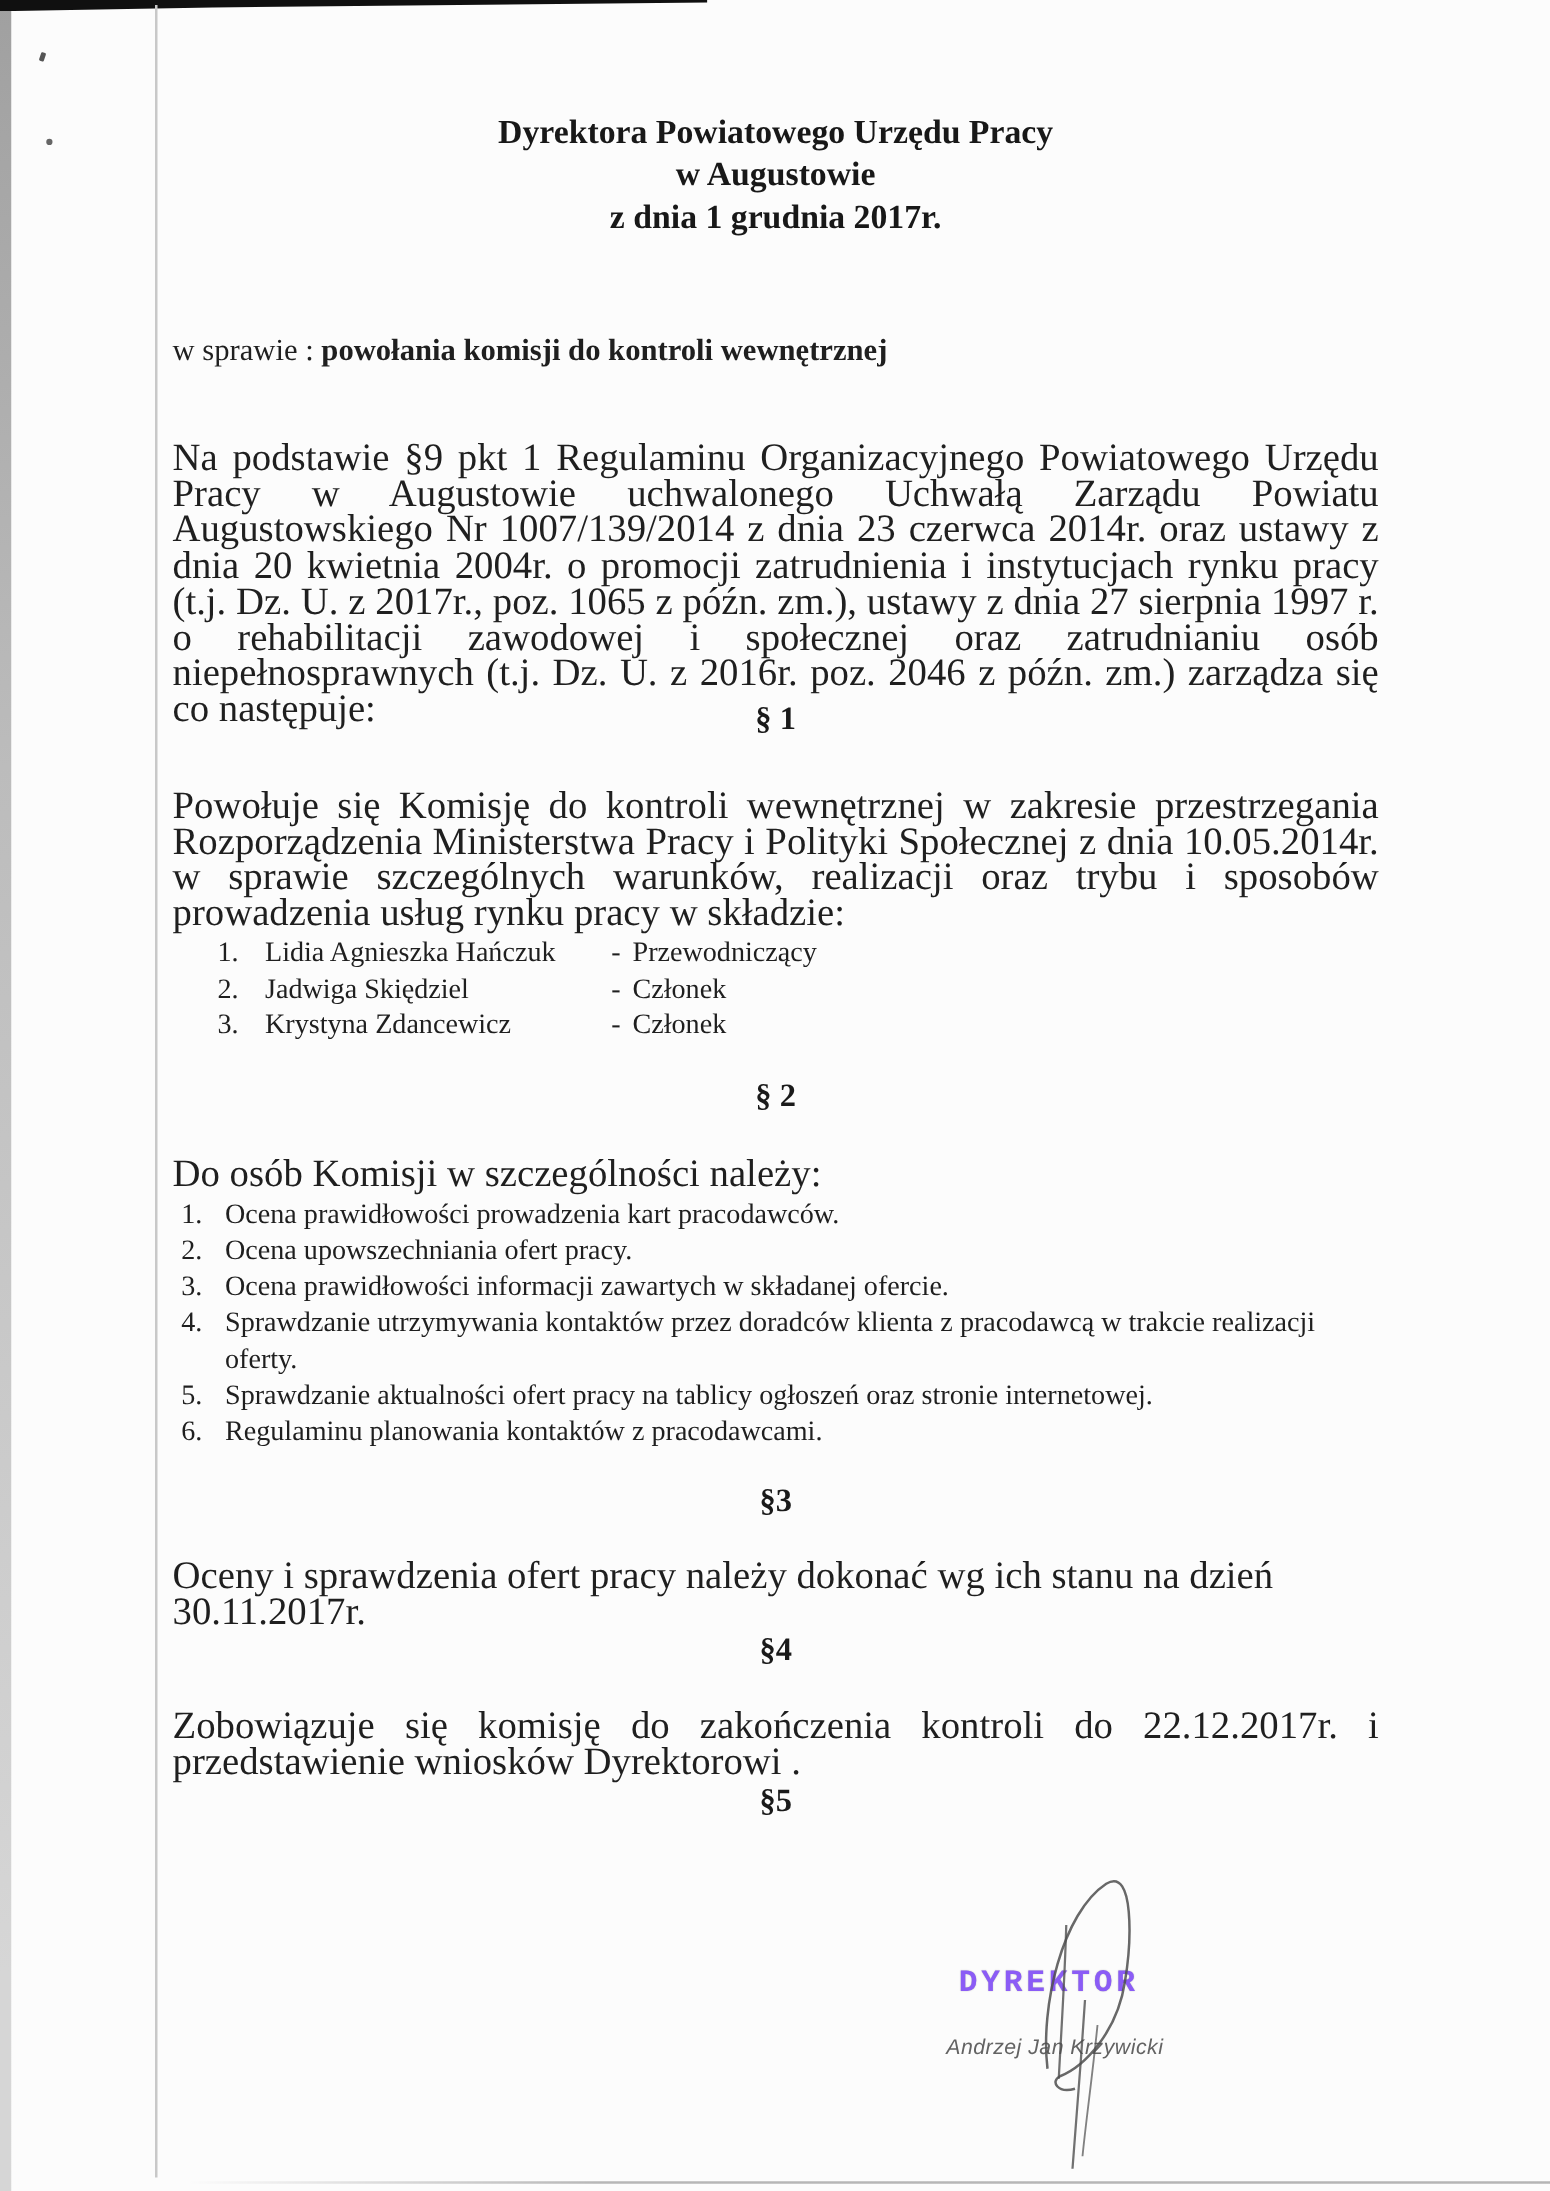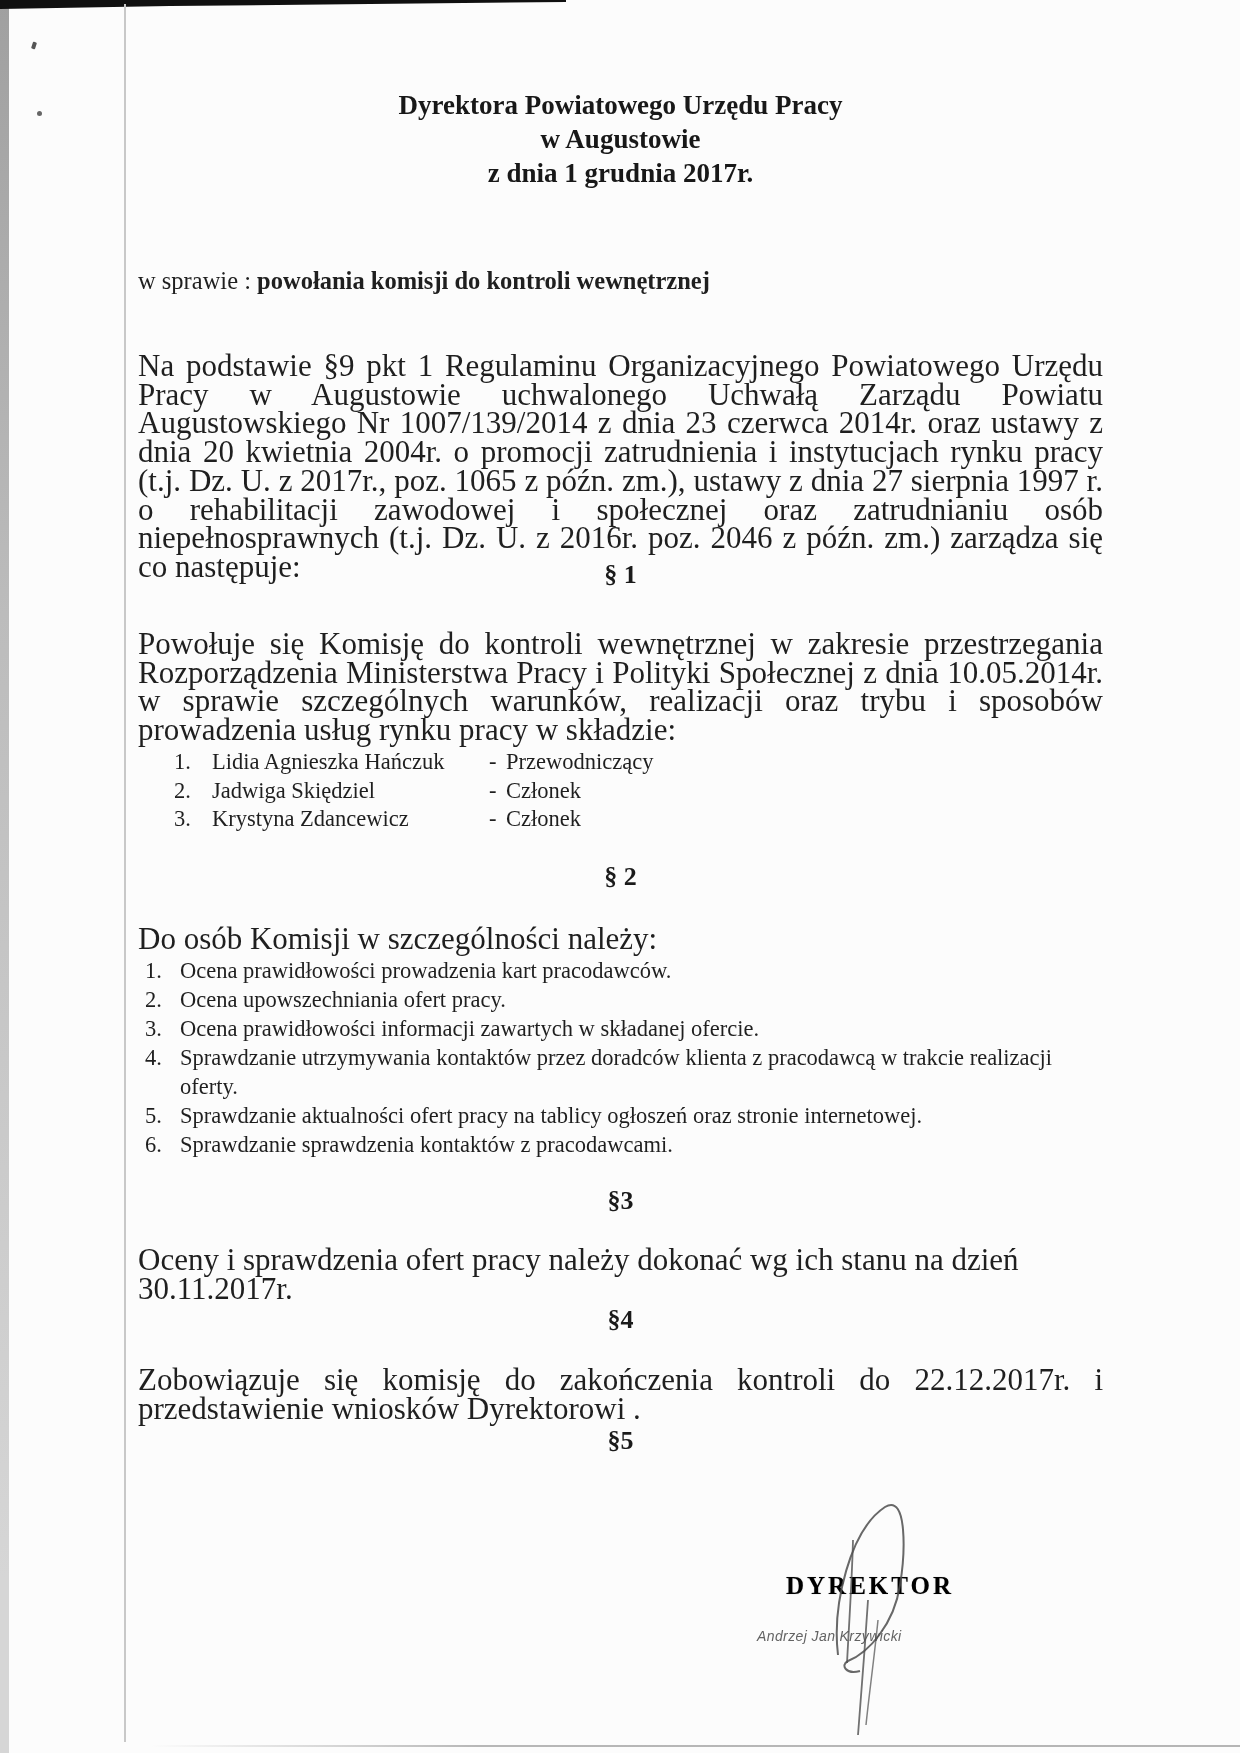--- a/index.html
+++ b/index.html
@@ -56,27 +56,27 @@
   .tasks { top:956px; }
   .task { display:flex; font-size:22.5px; line-height:29px; }
   .t-no { width:35px; margin-left:7px; flex:none; }
   .t-text { flex:1; }
 
   .s3-body { top:1246px; }
   .s4-body { top:1366px; }
   .s5-body { top:1486px; }
 
   
-  .stamp { position:absolute; left:786px; top:1572px;
-    font-family:Liberation Serif, serif; font-weight:bold;
-    font-size:25px; letter-spacing:3px; color:#000000;
+  .stamp { position:absolute; left:767px; top:1572px;
+    font-family:Liberation Mono, monospace; font-weight:bold;
+    font-size:25px; letter-spacing:3px; color:#8b5cf6;
     text-shadow:0 0 1px rgba(80,80,80,.45); }
   .sig-name { position:absolute; left:757px; top:1628px;
     font-family:"Liberation Sans", sans-serif; font-style:italic;
-    font-size:14px; letter-spacing:.4px; color:#636363; }
+    font-size:17px; letter-spacing:.4px; color:#636363; }
   .sig-svg { position:absolute; left:790px; top:1485px; }
 </style>
 </head>
 <body>
 
 <div class="page">
 
   <div class="edge-strip"></div>
   <div class="top-scan-bar"></div>
   <div class="fold-line"></div>
@@ -139,21 +139,21 @@
     <div class="task">
       <span class="t-no">4.</span>
       <span class="t-text">Sprawdzanie utrzymywania kontaktów przez doradców klienta z pracodawcą w trakcie realizacji oferty.</span>
     </div>
     <div class="task">
       <span class="t-no">5.</span>
       <span class="t-text">Sprawdzanie aktualności ofert pracy na tablicy ogłoszeń oraz stronie internetowej.</span>
     </div>
     <div class="task">
       <span class="t-no">6.</span>
-      <span class="t-text">Sprawdzanie sprawdzenia kontaktów z pracodawcami.</span>
+      <span class="t-text">Regulaminu planowania kontaktów z pracodawcami.</span>
     </div>
   </div>
 
   <div class="mark mark-3">§3</div>
   <div class="col body-text s3-body">Oceny i sprawdzenia ofert pracy należy dokonać wg ich stanu na dzień 30.11.2017r.</div>
 
   <div class="mark mark-4">§4</div>
   <div class="col body-text just s4-body">Zobowiązuje się komisję do zakończenia kontroli do 22.12.2017r. i przedstawienie wniosków Dyrektorowi .</div>
 
   <div class="mark mark-5">§5</div>

